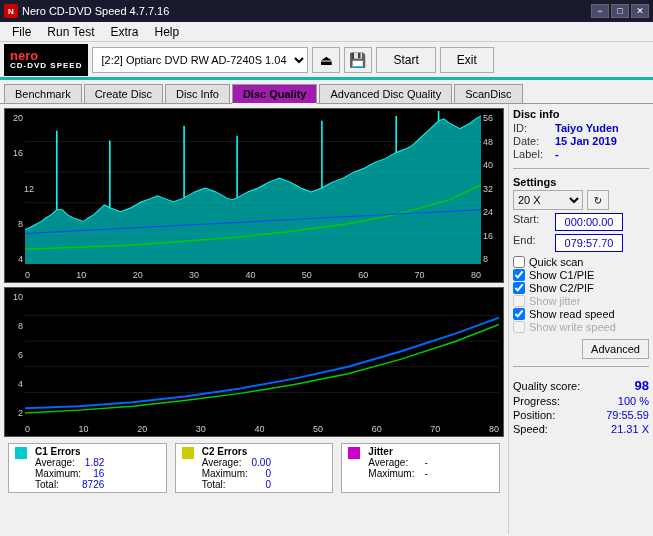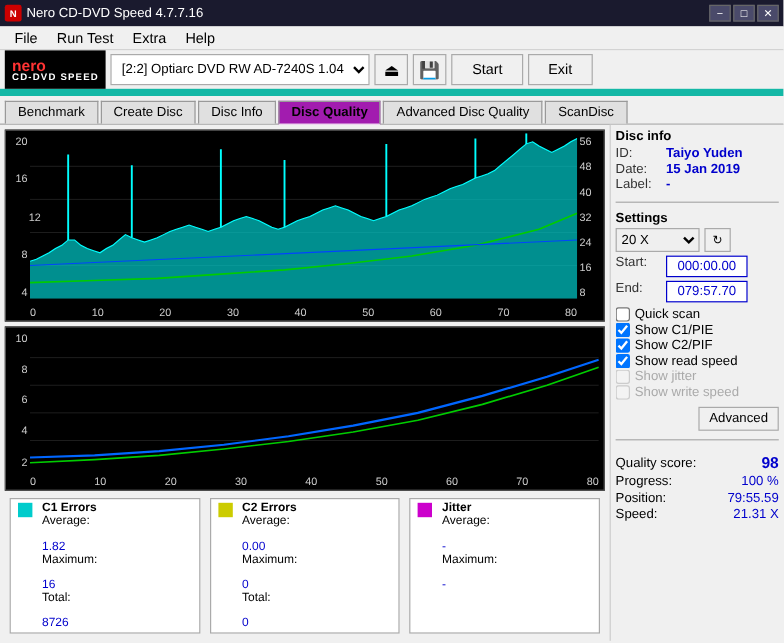--- a/index.html
+++ b/index.html
@@ -10,21 +10,21 @@
     .titlebar-left { display: flex; align-items: center; gap: 4px; }
     .titlebar-icon { width: 14px; height: 14px; background: #cc0000; border-radius: 2px; display: flex; align-items: center; justify-content: center; font-size: 8px; color: white; font-weight: bold; }
     .titlebar-controls { display: flex; gap: 2px; }
     .titlebar-btn { width: 18px; height: 14px; background: #4a4a6a; color: white; font-size: 9px; display: flex; align-items: center; justify-content: center; cursor: pointer; border: 1px solid #666; }
 
     
     .menubar { background: #f0f0f0; height: 20px; display: flex; align-items: center; padding: 0 4px; border-bottom: 1px solid #ccc; font-size: 12px; }
     .menu-item { padding: 2px 8px; cursor: pointer; }
 
     
-    .toolbar { background: #f0f0f0; height: 38px; display: flex; align-items: center; padding: 2px 4px; gap: 4px; border-bottom: 6px solid #14b8a6; }
+    .toolbar { background: #f0f0f0; height: 38px; display: flex; align-items: center; padding: 2px 4px; gap: 4px; border-bottom: 3px solid #14b8a6; }
     .nero-logo { background: #000; color: white; padding: 2px 6px; font-size: 11px; font-weight: bold; height: 32px; display: flex; align-items: center; }
     .nero-logo-text { display: flex; flex-direction: column; line-height: 1; }
     .nero-top { color: #ff3333; font-size: 13px; font-weight: bold; }
     .nero-bottom { color: white; font-size: 8px; letter-spacing: 1px; }
     .drive-select { height: 26px; min-width: 200px; border: 1px solid #aaa; padding: 2px 4px; background: white; font-size: 11px; }
     .toolbar-icon-btn { width: 28px; height: 26px; background: #f0f0f0; border: 1px solid #aaa; display: flex; align-items: center; justify-content: center; cursor: pointer; font-size: 14px; }
     .start-btn { height: 26px; padding: 0 16px; background: #f0f0f0; border: 1px solid #aaa; cursor: pointer; font-size: 12px; }
     .exit-btn { height: 26px; padding: 0 16px; background: #f0f0f0; border: 1px solid #aaa; cursor: pointer; font-size: 12px; }
 
     
@@ -43,21 +43,21 @@
 
     
     .lower-chart { background: #000; border: 1px solid #555; position: relative; height: 150px; }
 
     
     .legend { display: flex; gap: 8px; padding: 2px 4px; }
     .legend-item { display: flex; align-items: flex-start; gap: 8px; border: 1px solid #aaa; padding: 2px 6px; background: white; flex: 1; }
     .legend-color { width: 12px; height: 12px; margin-top: 1px; flex-shrink: 0; }
     .legend-data { font-size: 10px; }
     .legend-title { font-weight: bold; font-size: 10px; }
-    .legend-row { display: flex; justify-content: space-between; gap: 10px; flex-direction: column; }
+    .legend-row { display: flex; justify-content: space-between; gap: 10px; }
     .legend-val { color: #0000cc; }
 
     
     .right-panel { width: 145px; background: #f0f0f0; padding: 4px; display: flex; flex-direction: column; gap: 4px; border-left: 1px solid #ccc; font-size: 11px; }
     .panel-section-title { font-weight: bold; font-size: 11px; margin-bottom: 2px; }
     .info-row { display: flex; gap: 4px; margin-bottom: 1px; }
     .info-label { width: 38px; color: #333; }
     .info-value { color: #0000cc; font-weight: bold; }
     .settings-row { display: flex; align-items: center; gap: 4px; margin-bottom: 3px; }
     .speed-select { height: 20px; width: 70px; font-size: 11px; border: 1px solid #aaa; }
@@ -312,26 +312,26 @@
       </div>
       <div class="checkbox-row">
         <input type="checkbox" checked="" style="">
         <label>Show C1/PIE</label>
       </div>
       <div class="checkbox-row">
         <input type="checkbox" checked="" style="">
         <label>Show C2/PIF</label>
       </div>
       <div class="checkbox-row">
+        <input type="checkbox" disabled="" style="">
+        <label style="color:#aaa;">Show jitter</label>
+      </div>
+      <div class="checkbox-row">
         <input type="checkbox" checked="" style="">
         <label>Show read speed</label>
-      </div>
-      <div class="checkbox-row">
-        <input type="checkbox" disabled="" style="">
-        <label style="color:#aaa;">Show jitter</label>
       </div>
       <div class="checkbox-row">
         <input type="checkbox" disabled="" style="">
         <label style="color:#aaa;">Show write speed</label>
       </div>
       <div style="display:flex;justify-content:flex-end;margin-top:4px;">
         <button class="advanced-btn">Advanced</button>
       </div>
     </div>
 

